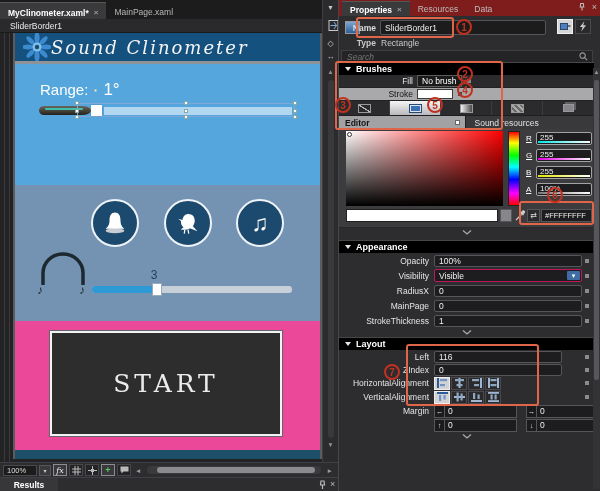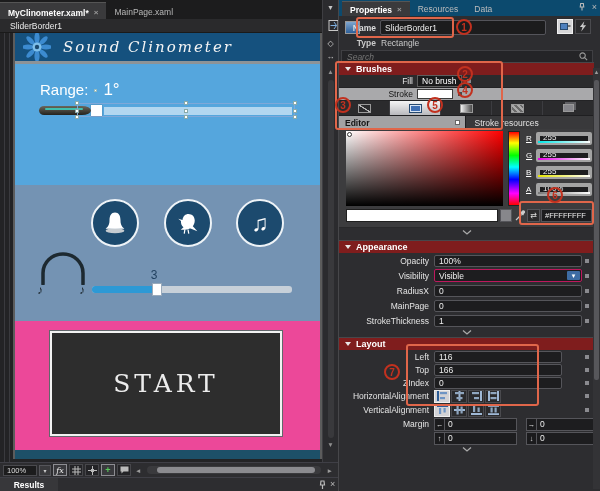--- a/index.html
+++ b/index.html
@@ -17,21 +17,21 @@
 .crumb{font-size:8.5px;color:#ececec;padding-left:10px}
 
 #design-area{position:absolute;left:0;top:33px;width:322px;height:429px;background:#232325;overflow:hidden}
 .edgeline{position:absolute;top:0;bottom:0;width:1px;background:#3a3a3e}
 
 #artboard{position:absolute;left:13px;top:0;width:309px;height:426px;border-left:2px solid #5c5c5c;border-right:2px solid #5c5c5c;background:#55a6dd}
 .noise{background-image:radial-gradient(rgba(255,255,255,.10) 1px,transparent 1px);background-size:3px 3px}
 
 .ab-header{position:absolute;left:0;top:0;width:100%;height:31px;background:#15517e;border-bottom:3px solid #8d9397;display:flex;align-items:center}
 .flower{margin-left:8px;width:28px;height:28px}
-.ab-title{font-family:"DejaVu Serif",serif;font-style:italic;font-size:15px;color:#f4f4f4;letter-spacing:2px;margin-left:12px}
+.ab-title{font-family:"DejaVu Serif",serif;font-style:italic;font-size:18px;color:#f4f4f4;letter-spacing:2px;}
 
 .sec-blue{position:absolute;left:0;top:34px;width:100%;height:118px;background:#55a6dd}
 .range-line{position:absolute;left:25px;top:13px;display:flex;align-items:baseline;gap:6px}
 .range-label{font-size:15px;color:#fff}
 .sel-dot{width:3px;height:3px;background:#fff;align-self:center;border:1px solid #9bb}
 .range-value{font-size:17px;color:#fff}
 .device{position:absolute;left:24px;top:39px;width:52px;height:9px;background:linear-gradient(#6b675c,#24221d);border-radius:5px 9px 9px 5px/50%}
 .device i{position:absolute;left:6px;top:2px;right:8px;height:2px;background:#3fbfae;border-radius:2px;display:block}
 .sel-rect{position:absolute;left:62px;top:36px;width:218px;height:14px;border:1px solid #7fa8d8}
 .sel-track{position:absolute;left:26px;top:3px;right:2px;height:8px;background:rgba(255,255,255,.55)}
@@ -68,38 +68,38 @@
 .hscroll{flex:1;height:8px;background:#3a3a3d;border-radius:4px;margin:0 2px;position:relative}
 .hthumb{position:absolute;left:10px;right:6px;top:1px;bottom:1px;background:#8b8b8f;border-radius:3px}
 
 #resultsbar{position:absolute;left:0;top:477px;width:338px;height:14px;background:#2d2d30;border-top:1px solid #3f3f46}
 .results-tab{position:absolute;left:0;top:0;width:58px;height:14px;background:#37373a;color:#fff;font-size:8.5px;font-weight:bold;display:flex;align-items:center;justify-content:center}
 .rb-pin{position:absolute;left:318px;top:2px}
 .rb-close{position:absolute;left:330px;top:1px;font-size:9px;color:#bbb}
 
 
 #pane-right{position:absolute;left:338px;top:0;width:262px;height:491px;background:#2d2d30;border-left:1px solid #47474a}
-#ptabbar{position:absolute;left:0;top:0;width:262px;height:16px;background:#0c4a6e;display:flex;align-items:flex-end;padding-left:3px}
+#ptabbar{position:absolute;left:0;top:0;width:262px;height:16px;background:#7f1d1d;display:flex;align-items:flex-end;padding-left:3px}
 .ptab{height:15px;padding:3px 8px 0;font-size:8.5px;color:#bdbdbd;display:flex;gap:5px;white-space:nowrap}
 .ptab.active{background:#3a3a3c;color:#fff;font-weight:bold;border-top:1px solid #555}
 .pt-right{position:absolute;right:4px;top:2px;display:flex;gap:6px;align-items:center;color:#bbb}
 
 .swatch{position:absolute;left:6px;top:21px;width:15px;height:13px;background:linear-gradient(#7fa6cf,#2d5f99);border:1px solid #999}
 .lbl-name{position:absolute;left:0;top:23px;width:37px;text-align:right;font-size:8.5px;font-weight:bold;color:#dcdcdc}
 .name-input{position:absolute;left:41px;top:20px;width:166px;height:15px;background:#1c1c1d;border:1px solid #54545a;border-radius:2px;color:#eee;font-size:8.5px;padding-left:4px}
 .viewbtn{position:absolute;top:19px;width:16px;height:15px;display:flex;align-items:center;justify-content:center;border:1px solid #4a4a4e;background:#2a2a2c}
 .viewbtn.sel{background:#d6d6d8;border-color:#f0f0f0}
 .lbl-type{position:absolute;left:0;top:38px;width:37px;text-align:right;font-size:8.5px;font-weight:bold;color:#c9c9c9}
 .val-type{position:absolute;left:42px;top:38px;font-size:8.5px;color:#c9c9c9}
 .search-box{position:absolute;left:2px;top:50px;width:252px;height:13px;background:#242427;border:1px solid #3f3f43;display:flex;align-items:center}
 .search-input{flex:1;background:transparent;border:none;color:#bbb;font-size:8.5px;font-style:italic;padding-left:5px}
 .search-box svg{margin-right:4px}
 
 .sec{position:absolute;left:0;width:255px}
-.sec-hdr{height:13px;background:#7f1d1d;border-top:1px solid #47474a;display:flex;align-items:center;padding-left:6px;gap:5px}
+.sec-hdr{height:13px;background:#000000;border-top:1px solid #47474a;display:flex;align-items:center;padding-left:6px;gap:5px}
 .tri{width:0;height:0;border-left:3.5px solid transparent;border-right:3.5px solid transparent;border-top:4.5px solid #e8e8e8}
 .sec-title{font-size:9px;font-weight:bold;color:#fff}
 .peg{width:4px;height:4px;background:#8a8a8f;flex:none}
 .peg-r{margin-left:auto;margin-right:5px}
 .expander{height:9px;display:flex;align-items:center;justify-content:center}
 
 .brow{height:13px;display:flex;align-items:center;background:#2b2b2d;border-bottom:1px solid #232325}
 .brow .rl{width:78px;text-align:right;font-size:8.5px;color:#e4e4e4;padding-right:4px;flex:none}
 .brow.light{background:#a9a9ab}
 .brow.light .rl{color:#141414}
@@ -121,21 +121,21 @@
 .white-sq{position:absolute;right:5px;top:4px;width:5px;height:5px;background:#fff;border:1px solid #666}
 .edtab.cres{background:#39393b;color:#e2e2e2;border-left:1px solid #1f1f21;padding-left:9px}
 
 .picker{position:relative;height:99px;background:#3c3c3e;border-bottom:1px solid #29292b}
 .sv{position:absolute;left:7px;top:2px;width:157px;height:75px;background:linear-gradient(to top,#000,rgba(0,0,0,0)),linear-gradient(to right,#fff,#ff0000)}
 .sv-dot{position:absolute;left:1px;top:1px;width:5px;height:5px;border:1px solid #333;border-radius:50%;background:#fff}
 .hue{position:absolute;left:169px;top:2px;width:12px;height:75px;border:1px solid #222;background:linear-gradient(to bottom,#f00 0%,#ff0 15%,#0f0 32%,#0ff 48%,#00f 65%,#f0f 84%,#f00 100%)}
 .chan{position:absolute;left:187px;width:66px;height:14px;display:flex;align-items:center;gap:3px}
 .chan .cl{font-size:8px;color:#fff;text-decoration:underline;width:7px;flex:none}
 .cwrap{position:relative;flex:1;height:13px}
-.cwrap input{width:100%;height:13px;background:#1d1d1f;border:4px solid #a3a3a3;border-radius:2px;color:#eee;font-size:8px;padding:0 0 2px 3px}
+.cwrap input{width:100%;height:13px;background:#1d1d1f;border:1px solid #a3a3a3;border-radius:2px;color:#eee;font-size:8px;padding:0 0 2px 3px}
 .cstrip{position:absolute;left:2px;right:2px;bottom:2px;height:2px;pointer-events:none}
 .cs-r{background:linear-gradient(to right,#00e5e5,#fff)}
 .cs-g{background:linear-gradient(to right,#e500e5,#fff)}
 .cs-b{background:linear-gradient(to right,#e5e500,#fff)}
 .cs-a{background:linear-gradient(to right,#777,#fff)}
 .cur-color{position:absolute;left:7px;top:80px;width:152px;height:13px;background:#fff;border:1px solid #202020}
 .gray-btn{position:absolute;left:161px;top:80px;width:12px;height:13px;background:#87878b;border:1px solid #55555a}
 .dropper{position:absolute;left:175px;top:80px;width:12px;height:13px;display:flex;align-items:center;justify-content:center}
 .swap-btn{position:absolute;left:188px;top:80px;width:13px;height:13px;background:#2a2a2c;border:1px solid #55555a;color:#ddd;font-size:8px;display:flex;align-items:center;justify-content:center}
 .hex-input{position:absolute;left:202px;top:80px;width:51px;height:13px;background:#1d1d1f;border:1px solid #55555a;color:#eee;font-size:7.5px;padding-left:3px}
@@ -401,21 +401,21 @@
       <div class="bb-cell">
           <span class="i-res"></span>
         </div>
     </div>
     <div class="edtabs">
       <div class="edtab editor">
         <span>Editor</span>
         <span class="white-sq"></span>
       </div>
       <div class="edtab cres">
-        <span>Stroke resources</span>
+        <span>Sound resources</span>
       </div>
     </div>
     <div class="picker">
       <div class="sv">
           <span class="sv-dot"></span>
         </div>
       <div class="hue"></div>
       <div class="chan" style="top:2px">
         <span class="cl">R</span>
         <span class="cwrap"><input value="255" style=""><i class="cstrip cs-r"></i></span>
@@ -492,25 +492,20 @@
   </div>
 
   <div class="sec" style="top:337px">
     <div class="sec-hdr">
       <span class="tri"></span>
       <span class="sec-title">Layout</span>
     </div>
     <div class="lrow">
       <span class="rl">Left</span>
       <input class="pinput w128" value="116" style="">
-      <span class="peg peg-r"></span>
-    </div>
-    <div class="lrow">
-      <span class="rl">Top</span>
-      <input class="pinput w128" value="166" style="">
       <span class="peg peg-r"></span>
     </div>
     <div class="lrow">
       <span class="rl">ZIndex</span>
       <input class="pinput w128" value="0" style="">
       <span class="peg peg-r"></span>
     </div>
     <div class="lrow h14">
       <span class="rl">HorizontalAlignment</span>
       <span class="align-btn sel">

